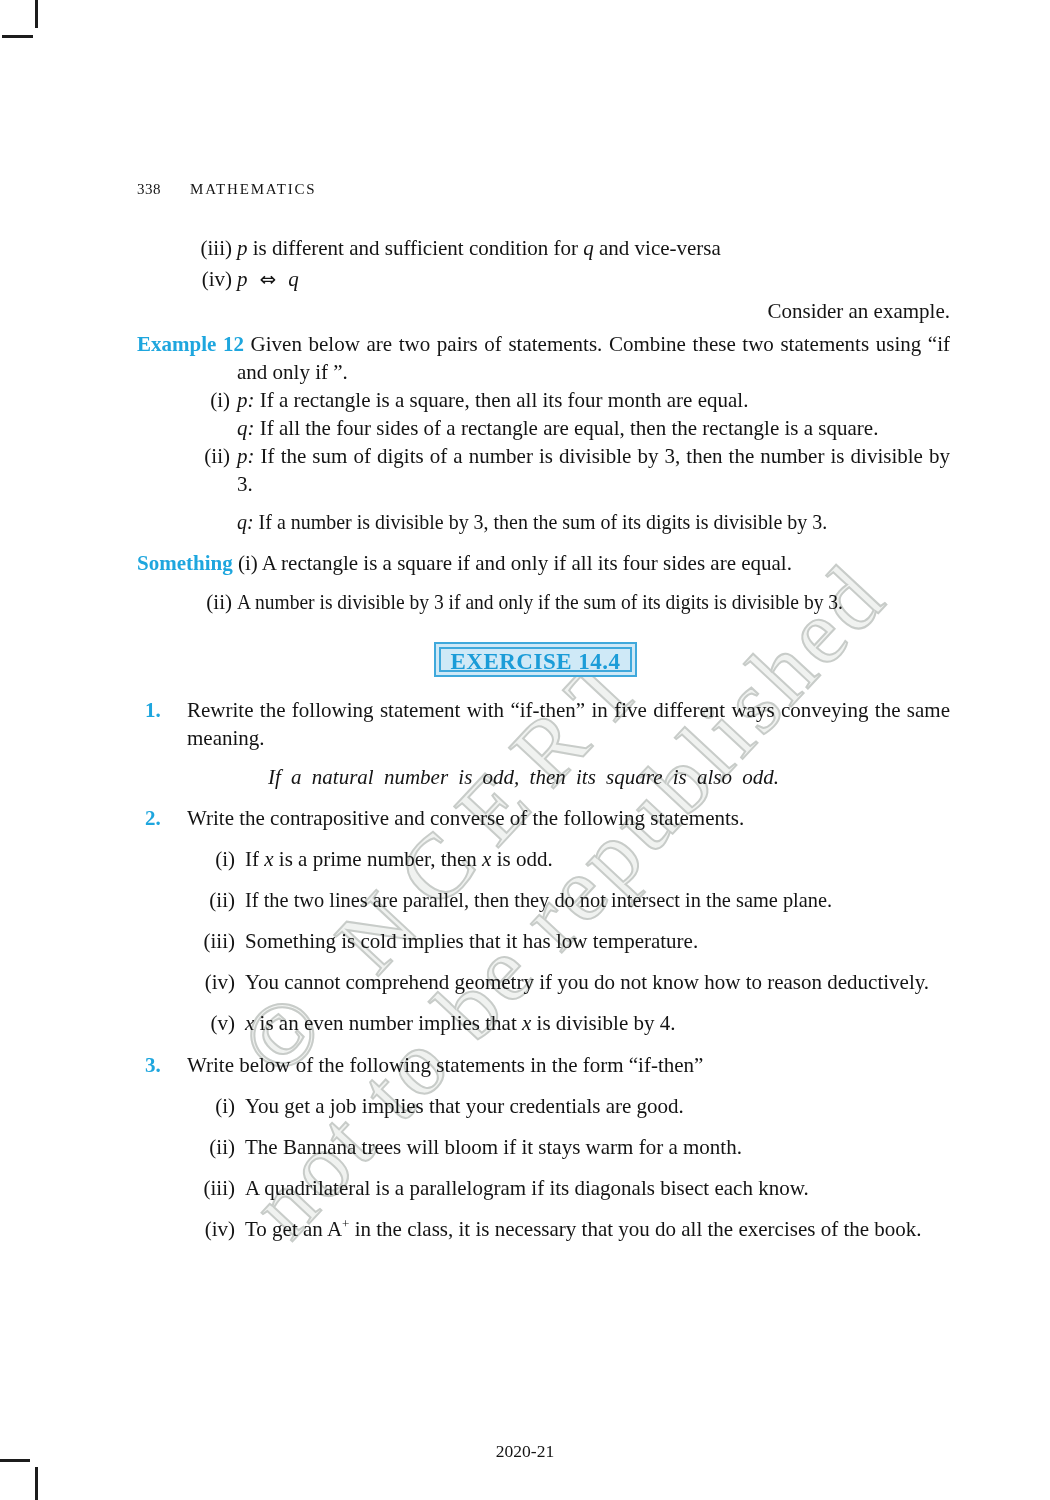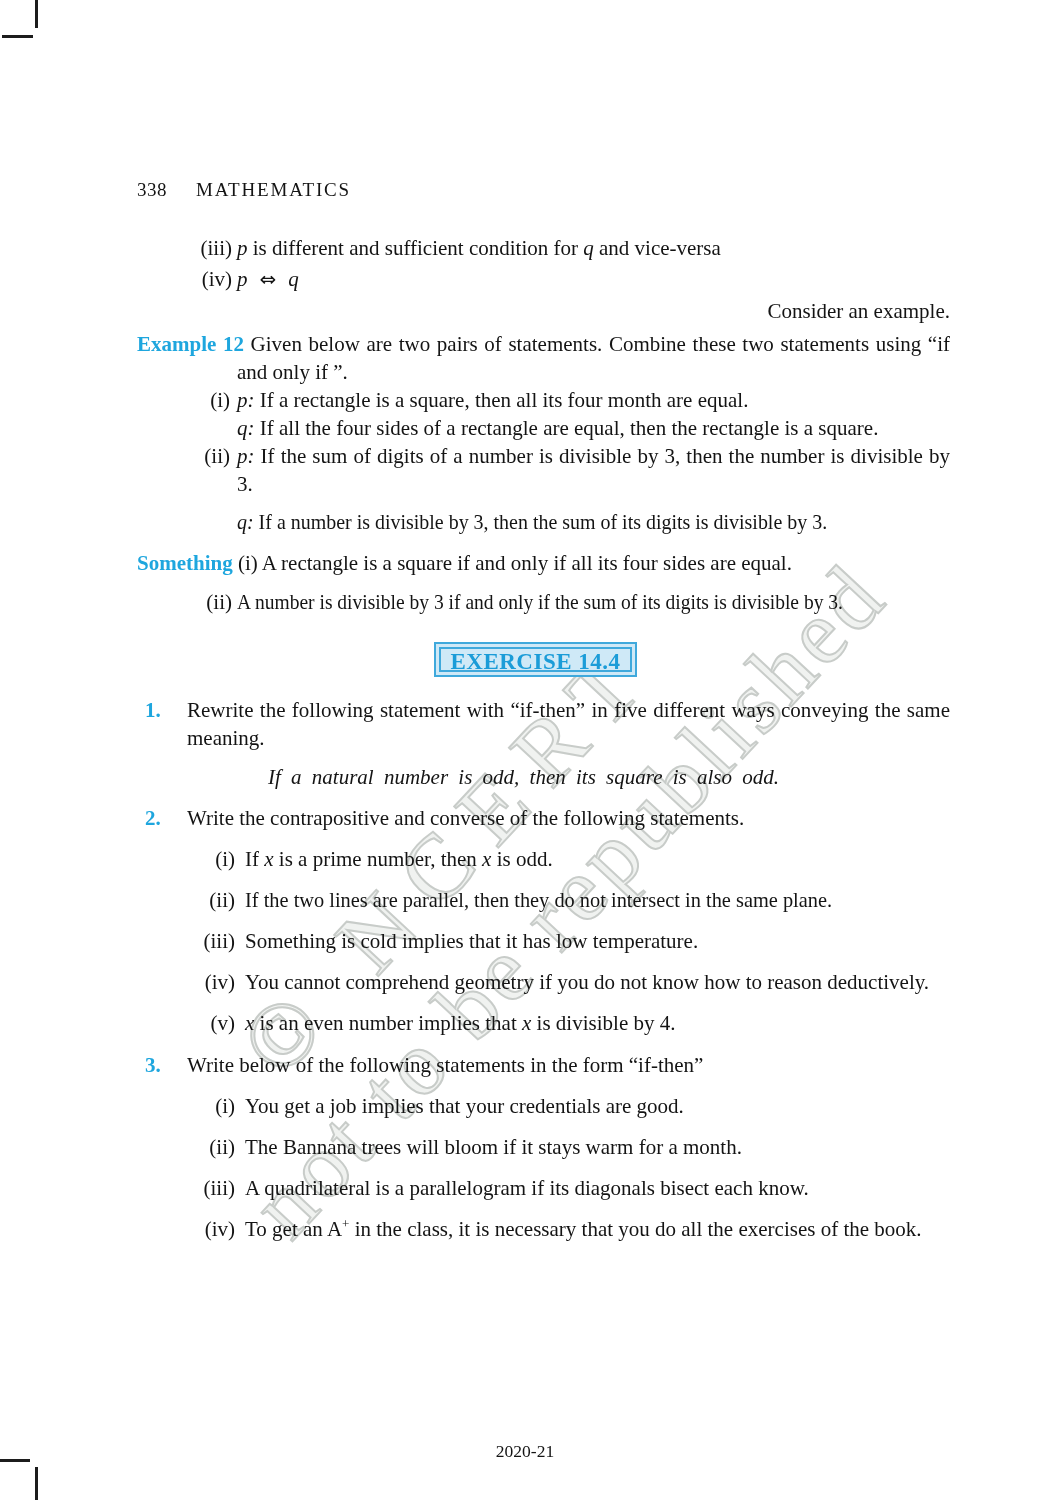--- a/index.html
+++ b/index.html
@@ -23,21 +23,21 @@
   }
   .wm-line{
     font-size:92px;line-height:118px;white-space:nowrap;
     color:#dfe2df;-webkit-text-fill-color:#f0f2f0;-webkit-text-stroke:2px #c8ccc9;
   }
   .wm1{letter-spacing:24px;transform:translateX(-50px);}
   .wm2{letter-spacing:5px;}
 
   .content{position:absolute;left:137px;top:179px;width:813px;z-index:1;}
 
-  .running-head{font-size:19px;line-height:21px;letter-spacing:.5px;}
+  .running-head{font-size:15px;line-height:21px;letter-spacing:.5px;}
   .running-head .pgnum{margin-right:29px;}
   .running-head .head-title{letter-spacing:1.8px;}
 
   .blue{color:#1ea6de;font-weight:bold;}
   i.var{font-style:italic;}
   .just{text-align:justify;}
   p{margin:0;}
 
   
   .intro-item{position:relative;padding-left:100px;line-height:31px;}

